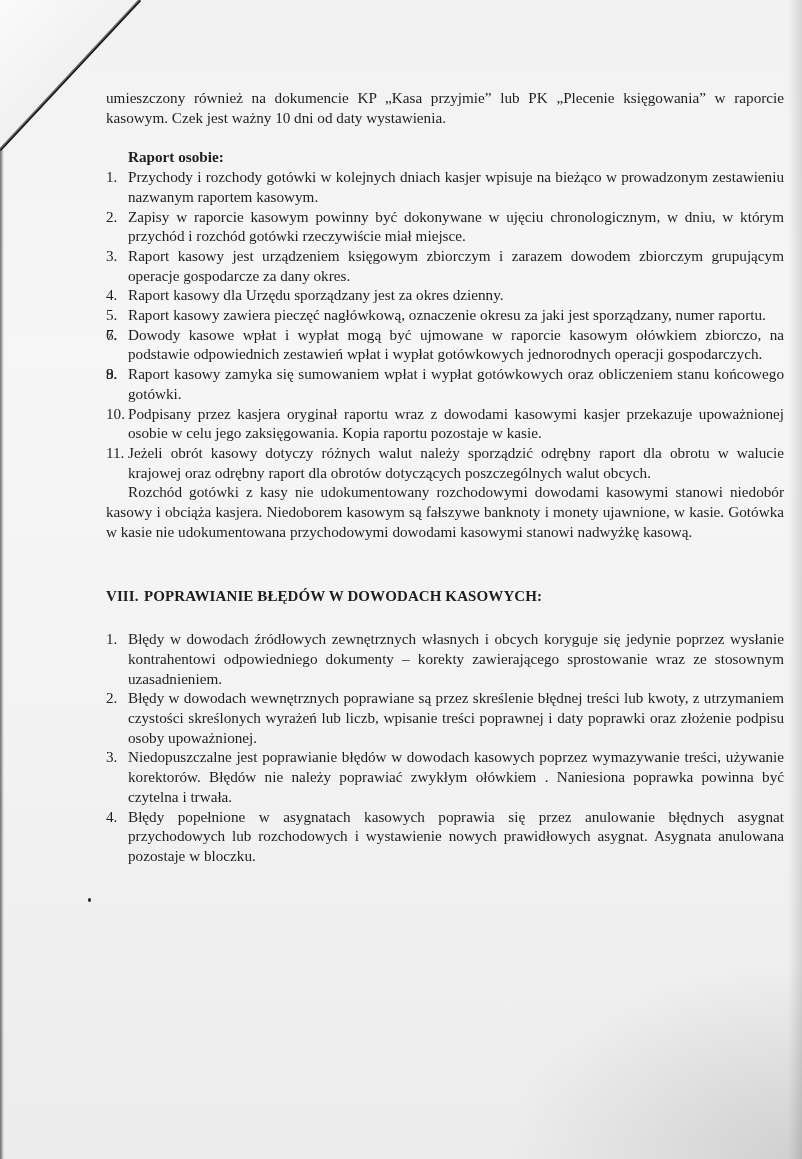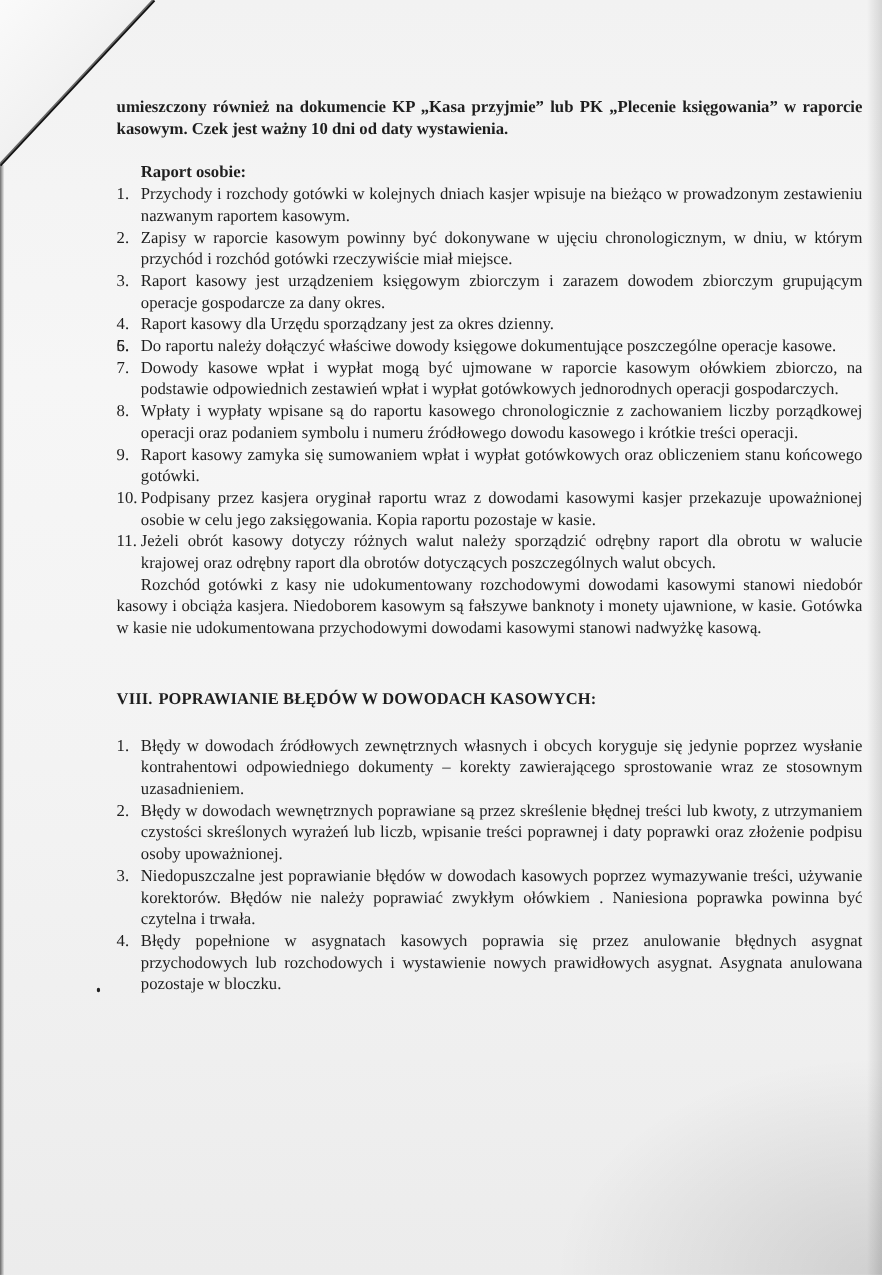--- a/index.html
+++ b/index.html
@@ -26,21 +26,21 @@
     position: absolute; left: 0; top: 0; width: 160px; height: 160px;
   }
   .shadow-bottom-right {
     position: absolute; right: 0; bottom: 0; width: 300px; height: 200px;
     background: radial-gradient(ellipse at 100% 100%, rgba(0,0,0,0.12), rgba(0,0,0,0) 70%);
   }
   .content {
     position: absolute; left: 106px; top: 88px; width: 678px;
     font-size: 15.2px; line-height: 19.7px;
   }
-  .para { margin: 0; text-align: justify; font-weight: bold; }
+  .para { margin: 0; text-align: justify; }
   .heading-raport {
     font-weight: bold; margin: 20px 0 0 22px;
   }
   ol { margin: 0; padding: 0; list-style: none; }
   .item {
     position: relative; padding-left: 22px; text-align: justify;
   }
   .item .num {
     position: absolute; left: 0; top: 0;
   }
@@ -77,24 +77,24 @@
   <div class="content">
     <p class="para">umieszczony również na dokumencie KP „Kasa przyjmie” lub PK „Plecenie księgowania” w raporcie kasowym. Czek jest ważny 10 dni od daty wystawienia.</p>
 
     <div class="heading-raport">Raport osobie:</div>
 
     <ol>
       <li class="item"><span class="num">1.</span><span>Przychody i rozchody gotówki w kolejnych dniach kasjer wpisuje na bieżąco w prowadzonym zestawieniu nazwanym raportem kasowym.</span></li>
       <li class="item"><span class="num">2.</span><span>Zapisy w raporcie kasowym powinny być dokonywane w ujęciu chronologicznym, w dniu, w którym przychód i rozchód gotówki rzeczywiście miał miejsce.</span></li>
       <li class="item"><span class="num">3.</span><span>Raport kasowy jest urządzeniem księgowym zbiorczym i zarazem dowodem zbiorczym grupującym operacje gospodarcze za dany okres.</span></li>
       <li class="item"><span class="num">4.</span><span>Raport kasowy dla Urzędu sporządzany jest za okres dzienny.</span></li>
-      <li class="item"><span class="num">5.</span></li>
-      <li class="item"><span class="num">6.</span><span>Do raportu należy dołączyć właściwe dowody księgowe dokumentujące poszczególne operacje kasowe.</span></li>
+      <li class="item"><span class="num">5.</span><span>Raport kasowy zawiera pieczęć nagłówkową, oznaczenie okresu za jaki jest sporządzany, numer raportu.</span></li>
+      <li class="item"><span class="num">6.</span></li>
       <li class="item"><span class="num">7.</span><span>Dowody kasowe wpłat i wypłat mogą być ujmowane w raporcie kasowym ołówkiem zbiorczo, na podstawie odpowiednich zestawień wpłat i wypłat gotówkowych jednorodnych operacji gospodarczych.</span></li>
-      <li class="item"><span class="num">8.</span><span>Wpłaty i wypłaty wpisane są do raportu kasowego chronologicznie z zachowaniem liczby porządkowej operacji oraz podaniem symbolu i numeru źródłowego dowodu kasowego i krótkie treści operacji.</span></li>
+      <li class="item"><span class="num">8.</span></li>
       <li class="item"><span class="num">9.</span><span>Raport kasowy zamyka się sumowaniem wpłat i wypłat gotówkowych oraz obliczeniem stanu końcowego gotówki.</span></li>
       <li class="item"><span class="num">10.</span><span>Podpisany przez kasjera oryginał raportu wraz z dowodami kasowymi kasjer przekazuje upoważnionej osobie w celu jego zaksięgowania. Kopia raportu pozostaje w kasie.</span></li>
       <li class="item"><span class="num">11.</span><span>Jeżeli obrót kasowy dotyczy różnych walut należy sporządzić odrębny raport dla obrotu w walucie krajowej oraz odrębny raport dla obrotów dotyczących poszczególnych walut obcych.</span></li>
     </ol>
 
     <p class="indent-para">Rozchód gotówki z kasy nie udokumentowany rozchodowymi dowodami kasowymi stanowi niedobór kasowy i obciąża kasjera. Niedoborem kasowym są fałszywe banknoty i monety ujawnione, w kasie. Gotówka w kasie nie udokumentowana przychodowymi dowodami kasowymi stanowi nadwyżkę kasową.</p>
 
     <div class="section-heading">
       <span class="roman">VIII.</span><span>POPRAWIANIE BŁĘDÓW W DOWODACH KASOWYCH:</span>
     </div>

